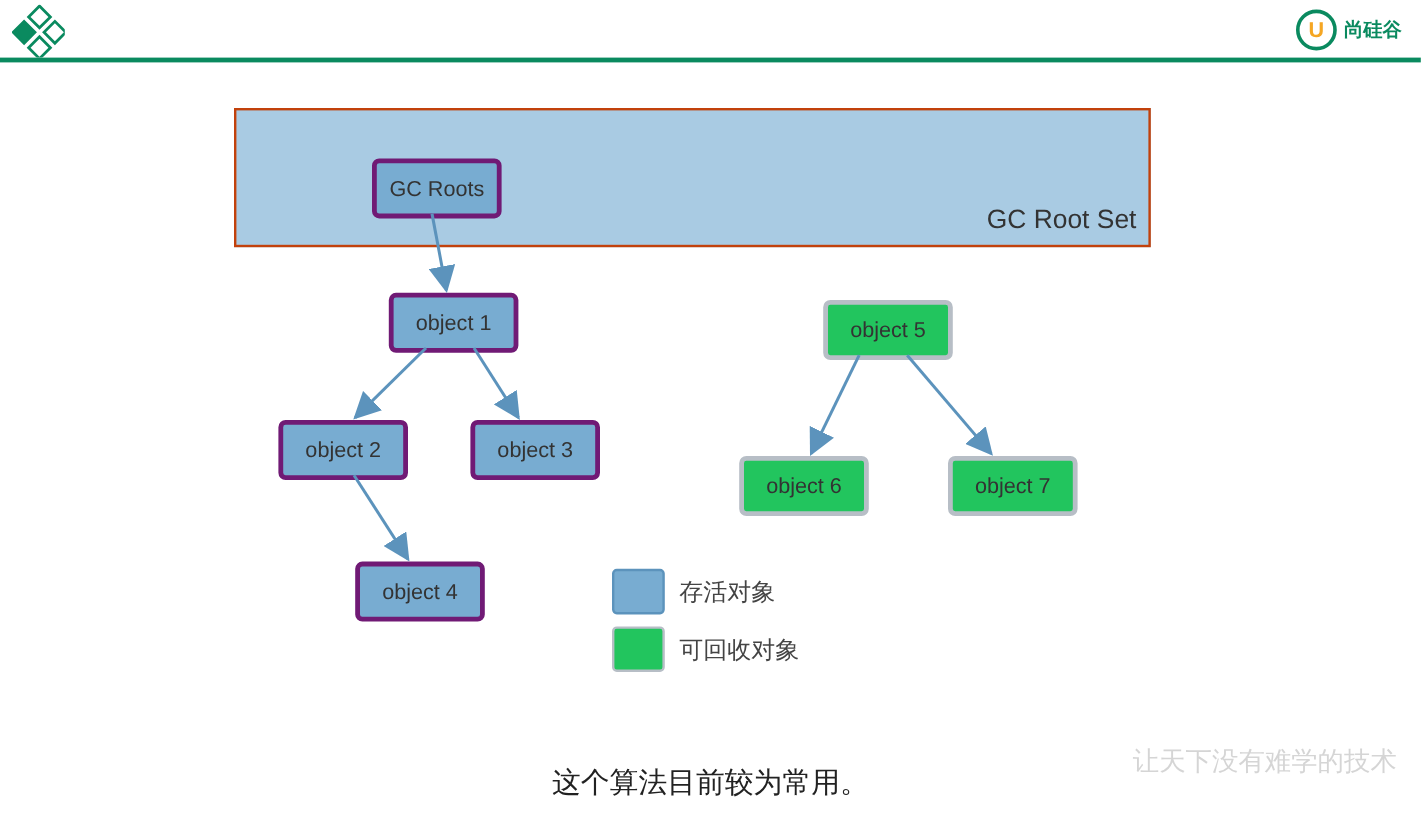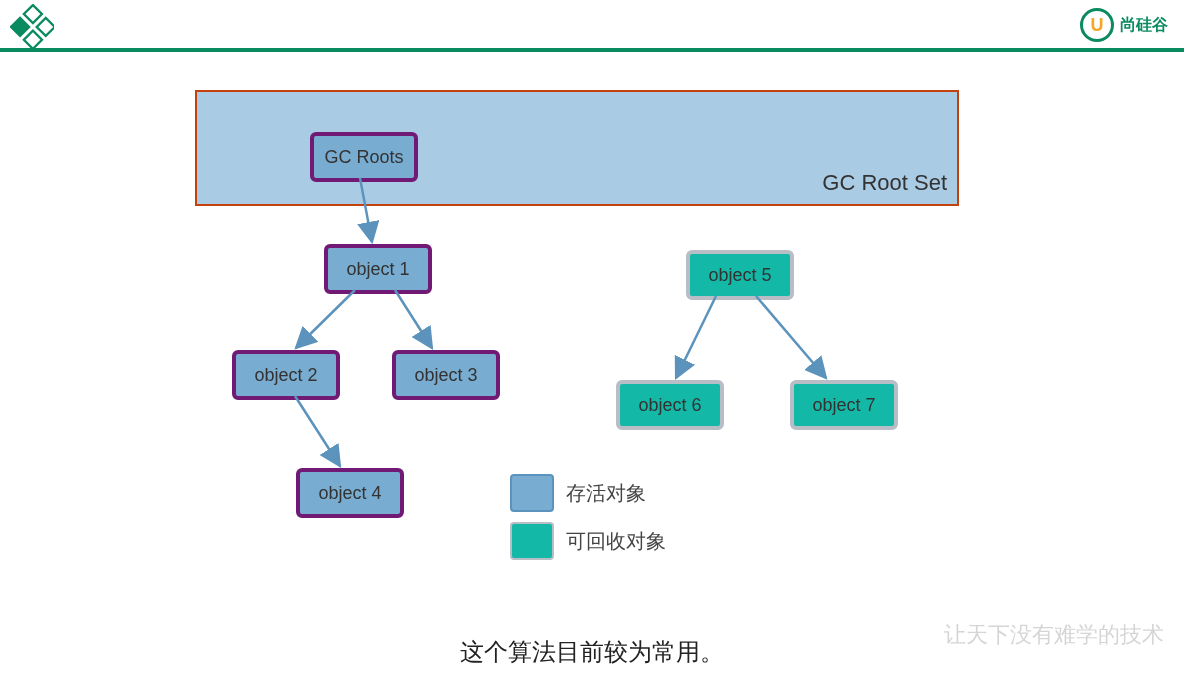--- a/index.html
+++ b/index.html
@@ -6,21 +6,21 @@
   .topbar{position:absolute;left:0;top:48px;width:100%;height:4px;background:#0a8a5f}
   .toplogo{position:absolute;left:10px;top:4px;width:44px;height:44px}
   .brand{position:absolute;right:16px;top:8px;display:flex;align-items:center;gap:6px}
   .brand .u{width:28px;height:28px;border:3px solid #0a8a5f;border-radius:50%;display:flex;align-items:center;justify-content:center;color:#f5a623;font-weight:900;font-size:18px}
   .brand .t{color:#0a8a5f;font-weight:700;font-size:16px}
   .canvas{position:absolute;left:0;top:60px;width:1184px;height:618px}
   .rootset{position:absolute;left:195px;top:30px;width:760px;height:112px;background:#a9cbe3;border:2px solid #c2410c}
   .rootset-label{position:absolute;right:10px;bottom:8px;font-size:22px;color:#333}
   .node{position:absolute;width:100px;height:42px;border:4px solid #701a75;border-radius:6px;display:flex;align-items:center;justify-content:center;font-size:18px;color:#333}
   .alive{background:#78acd1}
-  .dead{background:#14b8a6;border-color:#b7bec6}
+  .dead{background:#22c55e;border-color:#b7bec6}
   .legend-box{position:absolute;width:40px;height:34px;border-radius:4px}
   .legend-text{position:absolute;font-size:20px;color:#444}
   .caption{position:absolute;left:0;width:100%;text-align:center;font-size:24px;color:#222}
   .watermark{position:absolute;right:20px;bottom:28px;font-size:22px;color:#888;opacity:.35;font-family:Liberation Sans, sans-serif}
   svg.arrows{position:absolute;left:0;top:0;width:1184px;height:618px;pointer-events:none}
 </style>
 </head>
 <body>
 
 <svg class="toplogo" viewBox="0 0 48 48">

